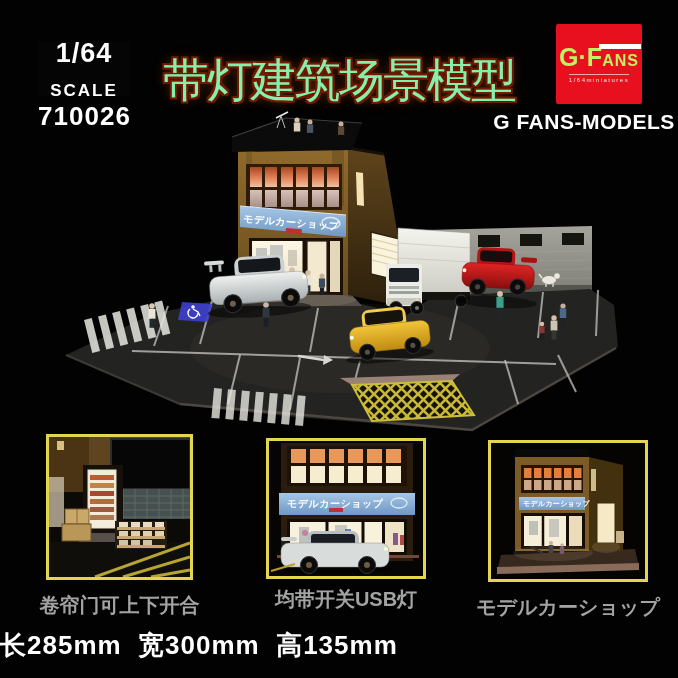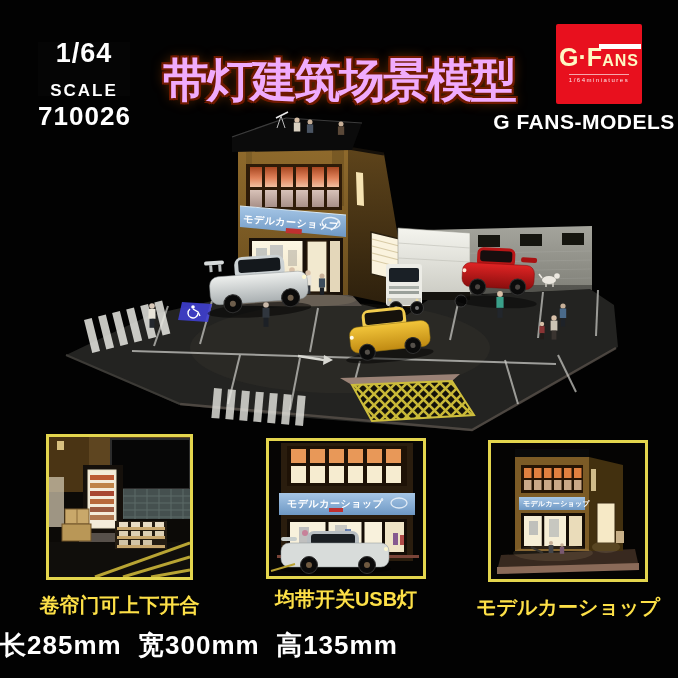--- a/index.html
+++ b/index.html
@@ -7,41 +7,41 @@
         font-family:"Liberation Sans",sans-serif;color:#fff;}
   
   .scale-badge{position:absolute;left:38px;top:42px;width:92px;height:54px;
 ch        border:2px solid #f2f2f2;background:#050505;display:flex;flex-direction:column;
         align-items:center;justify-content:center;line-height:1;box-sizing:border-box;}
   .scale-badge .ratio{font-size:27px;font-weight:bold;letter-spacing:1px;}
   .scale-badge .word{font-size:17px;font-weight:bold;letter-spacing:2px;margin-top:15px;}
   .item-number{position:absolute;left:32px;top:101px;width:105px;text-align:center;
         font-size:26px;font-weight:bold;letter-spacing:1px;}
   .title{position:absolute;left:50%;top:50px;transform:translateX(-50%);margin:0;
-        font-size:46px;font-weight:700;letter-spacing:-2px;color:#f0abfc;white-space:nowrap;
+        font-size:46px;font-weight:400;letter-spacing:-2px;color:#86efac;white-space:nowrap;
         text-shadow:2px 0 #701a00,-2px 0 #701a00,0 2px #701a00,0 -2px #701a00,
                     2px 2px #701a00,-2px -2px #701a00,2px -2px #701a00,-2px 2px #701a00,
                     0 0 12px rgba(255,110,0,.55);}
   .logo-box{position:absolute;left:556px;top:24px;width:86px;height:80px;background:#e8101e;
         border-radius:2px;display:flex;flex-direction:column;align-items:center;justify-content:center;}
-  .logo-line{position:relative;font-weight:900;color:#fef9c3;line-height:1;white-space:nowrap;}
+  .logo-line{position:relative;font-weight:900;color:#bef264;line-height:1;white-space:nowrap;}
   .logo-line .lp{font-size:25px;}
   .logo-line .ls{font-size:16px;letter-spacing:1px;}
   .logo-line .bar{position:absolute;right:-2px;top:-1px;width:42px;height:5px;background:#fff;}
   .logo-sub{font-size:6px;letter-spacing:1.5px;color:#ffffff;opacity:.9;margin-top:4px;
         border-top:1px solid rgba(255,255,255,.7);padding-top:2px;}
   .brand-name{position:absolute;left:484px;top:110px;width:200px;text-align:center;
         font-size:21px;font-weight:bold;letter-spacing:.5px;white-space:nowrap;}
   
   .scene{position:absolute;left:0;top:108px;}
   
   .feature{position:absolute;}
   .thumb{border:3px solid #e3d54d;background:#0a0805;display:block;}
   .caption{position:absolute;left:50%;transform:translateX(-50%);white-space:nowrap;
-        font-size:20px;font-weight:bold;color:#fde047;}
+        font-size:20px;font-weight:bold;color:#a3a3a3;}
   #f1{left:46px;top:434px;} #f1 .caption{top:158px;}
   #f2{left:266px;top:438px;} #f2 .caption{top:148px;}
   #f3{left:488px;top:440px;} #f3 .caption{top:154px;}
   
   .dims{position:absolute;left:0;top:628px;width:678px;text-align:left;
         font-size:26px;font-weight:bold;white-space:pre;letter-spacing:1px;}
 </style>
 </head>
 <body>
 

